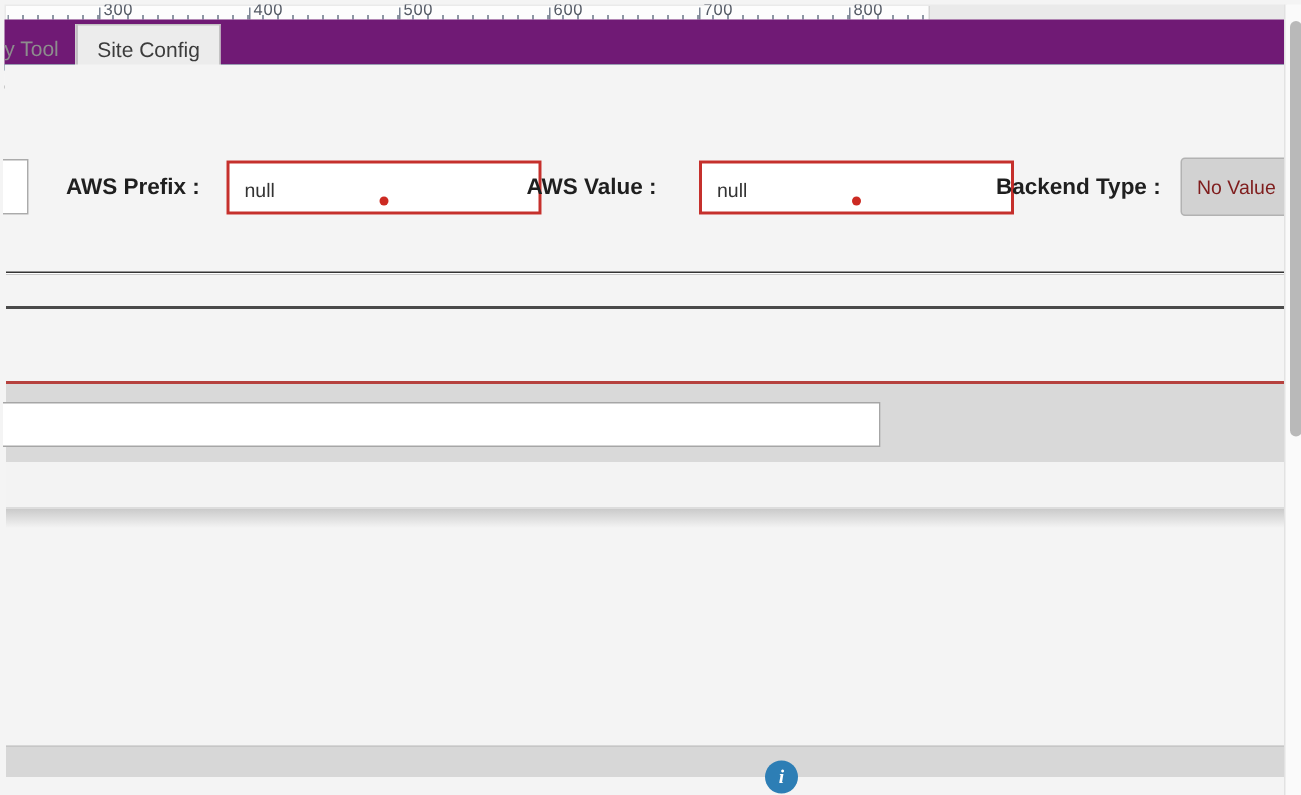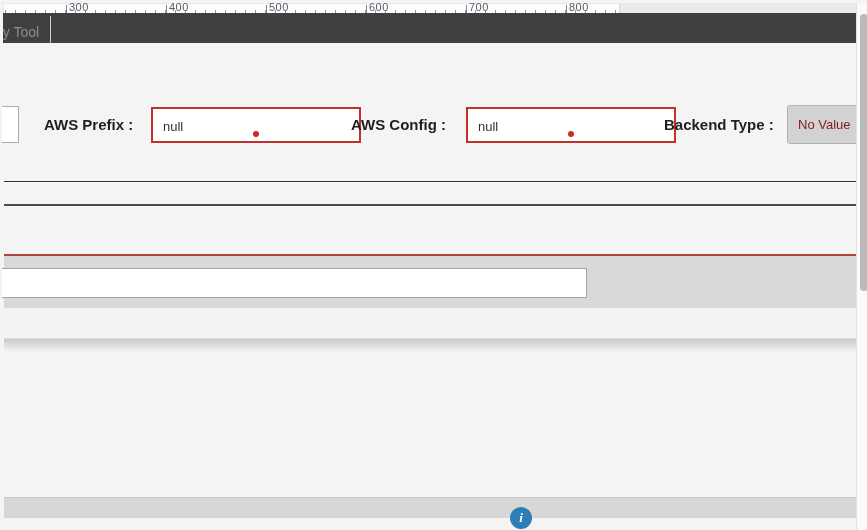--- a/index.html
+++ b/index.html
@@ -25,21 +25,21 @@
   }
   .ruler-major-tick {
     position:absolute; top:0; width:1px; height:10px; background:#7b8494;
   }
   .ruler-tick-label {
     position:absolute; top:-4px; font-size:11px; color:#555b66; letter-spacing:0.5px;
   }
   
   .tabbar {
     position:absolute; top:10px; left:0; width:855px; height:34px;
-    background:#404040; border-bottom:4px solid #0f766e;
+    background:#701a75; border-bottom:4px solid #0f766e;
   }
   .tab {
     position:absolute; top:2px; height:32px;
     display:flex; align-items:center; justify-content:center;
     font-size:14px; cursor:pointer;
   }
   .tab-inactive {
     left:-12px; width:59px; color:#8d8d8d;
     border-right:1px solid #cfcfcf;
   }
@@ -145,36 +145,39 @@
       <span class="ruler-tick-label" style="left: 464px;">700</span>
       <div class="ruler-major-tick" style="left: 561px;"></div>
       <span class="ruler-tick-label" style="left: 564px;">800</span>
     </div>
 </div>
 
 <div class="tabbar">
   <div class="tab tab-inactive">
     <span>y Tool</span>
   </div>
+  <div class="tab tab-active">
+    <span>Site Config</span>
+  </div>
 </div>
 
 <div class="gap-strip"></div>
 <div class="dark-line-top"></div>
 
 <div class="content">
 
   <div class="stub-input"></div>
 
   <div class="form-label label-prefix">AWS Prefix :</div>
   <div class="error-input-wrap wrap-prefix">
     <input type="text" value="null" style="">
     <div class="error-dot"></div>
   </div>
 
-  <div class="form-label label-region">AWS Config :</div>
+  <div class="form-label label-region">AWS Value :</div>
   <div class="error-input-wrap wrap-region">
     <input type="text" value="null" style="">
     <div class="error-dot"></div>
   </div>
 
   <div class="form-label label-backend">Backend Type :</div>
   <div class="disabled-select">
     <span>No Value</span>
   </div>
 

